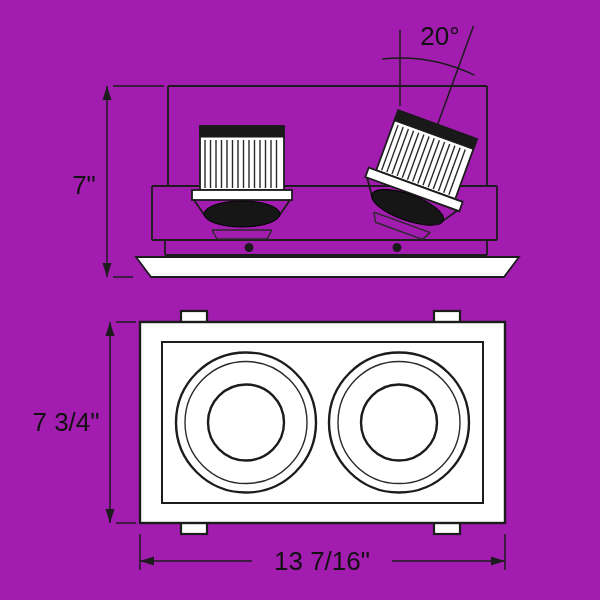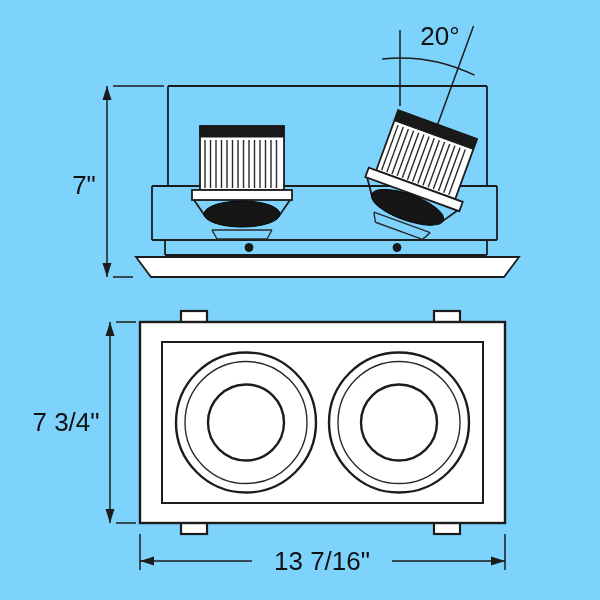--- a/index.html
+++ b/index.html
@@ -1,16 +1,16 @@
 <!DOCTYPE html>
 <html><head>
 <meta charset="utf-8">
 <style>
   html,body{margin:0;padding:0;background:#ffffff;}
-  .canvas{width:600px;height:600px;background:#7dd3fc;position:relative;font-family:"Liberation Sans",sans-serif;}
+  .canvas{width:600px;height:600px;background:#a21caf;position:relative;font-family:"Liberation Sans",sans-serif;}
   svg{display:block;}
   .ln{fill:none;stroke:#1c1c1c;stroke-width:1.8;}
   .ln2{fill:none;stroke:#1c1c1c;stroke-width:2.4;}
   .lnm{fill:none;stroke:#1c1c1c;stroke-width:2.0;}
   .thin{fill:none;stroke:#2a2a2a;stroke-width:1.4;}
   .dim{fill:none;stroke:#1c1c1c;stroke-width:1.5;}
   .whitefill{fill:#ffffff;stroke:#1c1c1c;stroke-width:1.8;}
   .whitefill2{fill:#ffffff;stroke:#1c1c1c;stroke-width:2.2;}
   .darkfill{fill:#191919;stroke:#191919;stroke-width:1;}
   .lens{fill:#161616;stroke:#000000;stroke-width:1;}

